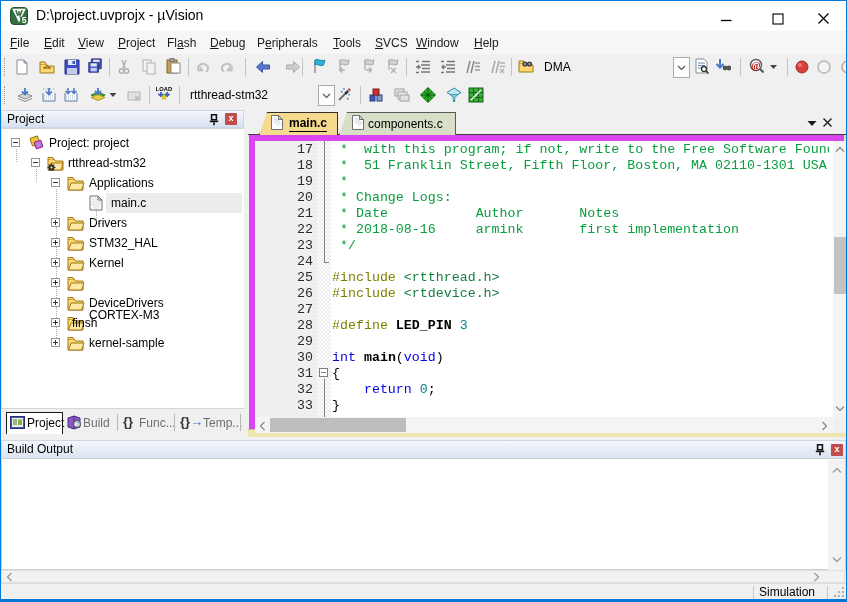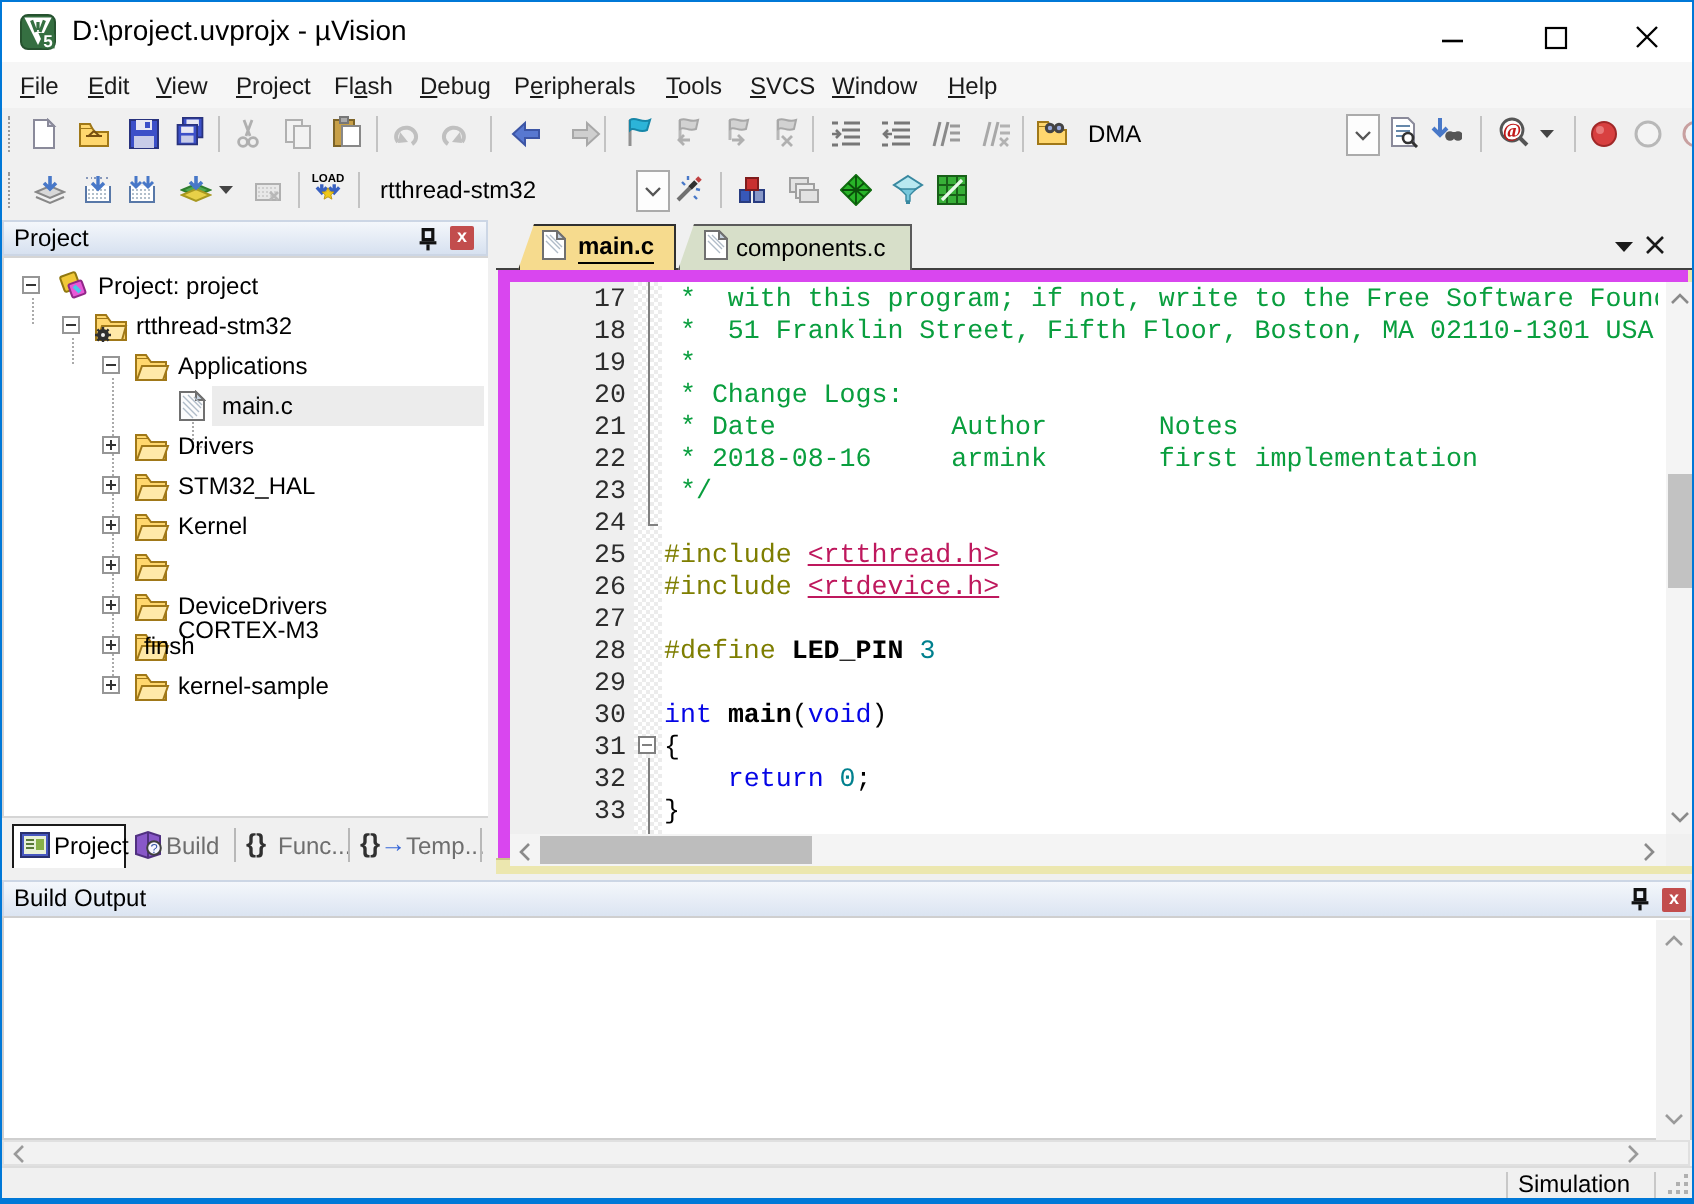--- a/index.html
+++ b/index.html
@@ -31,21 +31,21 @@
 .etab { position:absolute; top:2px; height:23px; border:1px solid #5a5a5a; border-bottom:none; font-size:12px; }
 #codewrap { position:absolute; left:1px; top:25px; width:595px; height:294px; background:#fff; border:6px solid #d946ef; }
 #gutter { position:absolute; left:0; top:0; width:62px; height:276px; background:#efefef; }
 #foldcol { position:absolute; left:62px; top:0; width:14px; height:276px; background:#fff; background-image:linear-gradient(45deg,#ececec 25%,transparent 25%,transparent 75%,#ececec 75%),linear-gradient(45deg,#ececec 25%,transparent 25%,transparent 75%,#ececec 75%); background-size:4px 4px; background-position:0 0,2px 2px; }
 #code { position:absolute; left:77px; top:1px; width:497px; height:275px; overflow:hidden; }
 pre { font-family:"Liberation Mono", monospace; font-size:13.3px; line-height:16px; }
 #gutter pre { text-align:right; color:#2d2d2d; padding-right:4px; padding-top:1px; }
 .kw { color:#0505e6; }
 .cm { color:#099e3e; }
 .pp { color:#7e7e00; }
-.inc { color:#be185d;text-decoration:underline; }
+.inc { color:#15803d; }
 .num { color:#00808e; }
 .bold { font-weight:bold; }
 .sbtrack { position:absolute; background:#f2f2f2; }
 .sbthumb { position:absolute; background:#cdcdcd; }
 #buildout { left:1px; top:440px; width:845px; height:143px; }
 #bocontent { position:absolute; left:0; top:18px; width:845px; height:112px; background:#fff; border:1px solid #cfcfcf; }
 #statusbar { left:1px; top:583px; width:845px; height:16px; background:#f0f0f0; border-top:1px solid #dcdcdc; font-size:12px; color:#000; }
 #bluebottom { left:0px; top:599px; width:847px; height:3px; background:#0078d7; }
 svg { display:block; }
 </style>

